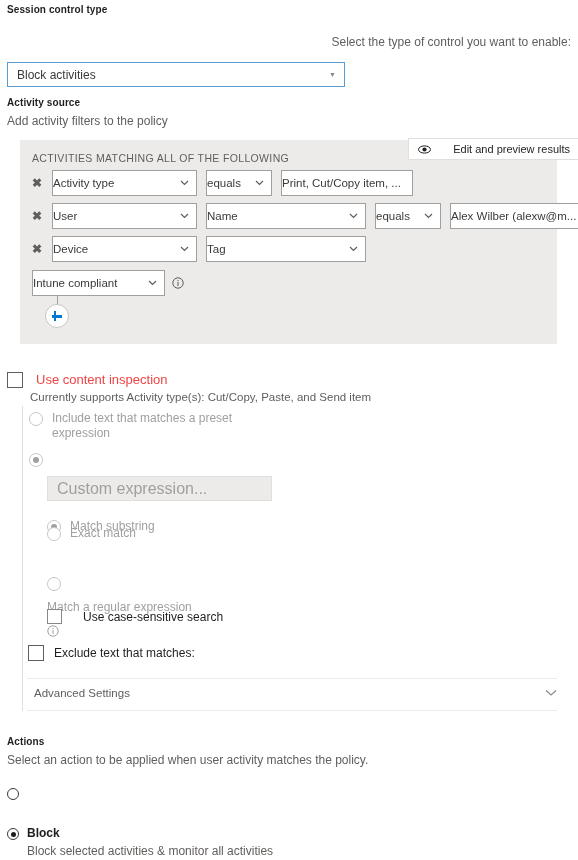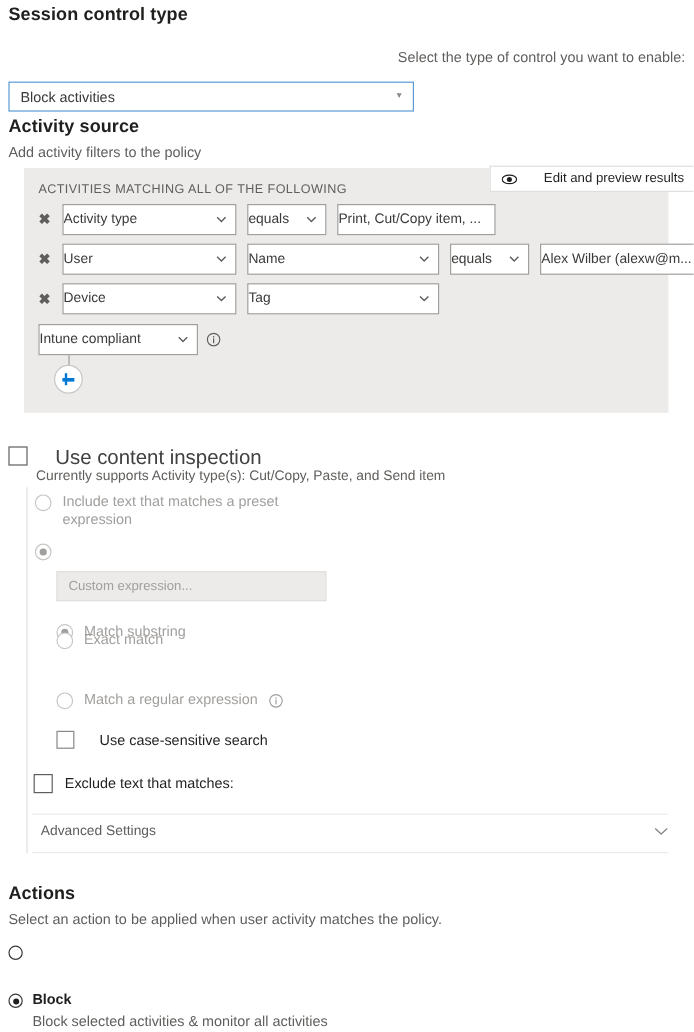--- a/index.html
+++ b/index.html
@@ -12,21 +12,21 @@
     height: 860px;
     font-family: "Liberation Sans", sans-serif;
     font-size: 12px;
     color: #323130;
     overflow: hidden;
     position: relative;
   }
 
   
   .sec-title {
-    font-size: 15px;
+    font-size: 10px;
     font-weight: bold;
     color: #201f1e;
     letter-spacing: .1px;
   }
   .sec-sub {
     font-size: 12px;
     color: #605e5c;
   }
 
   
@@ -199,22 +199,22 @@
   
   #ci-check {
     position: absolute; left: 7px; top: 372px;
     width: 16px; height: 16px;
     border: 1px solid #605e5c;
     box-sizing: border-box;
     background: #fff;
     cursor: pointer;
   }
   #ci-label {
-    position: absolute; left: 46px; top: 372px;
-    font-size: 17px; color: #404040;
+    position: absolute; left: 36px; top: 372px;
+    font-size: 13px; color: #ef4444;
   }
   #ci-sub {
     position: absolute; left: 30px; top: 391px;
     font-size: 11.5px; color: #605e5c;
   }
 
   #ci-left-rule {
     position: absolute;
     left: 22px;
     top: 406px;
@@ -256,27 +256,27 @@
 
   #custom-expr {
     position: absolute;
     left: 47px; top: 476px;
     width: 225px; height: 25px;
     box-sizing: border-box;
     background: #edebe9;
     border: 1px solid #e1dfdd;
     display: flex; align-items: center;
     padding: 0 9px;
-    font-size: 11px;
+    font-size: 16px;
     color: #a19f9d;
   }
 
   #opt-substring { left: 47px; top: 519px; }
   #opt-exact     { left: 47px; top: 526px; }
-  #opt-regex     { left: 47px; top: 576px; }
+  #opt-regex     { left: 47px; top: 576px; flex-direction: column; }
   #opt-regex .info-i { margin-top: 2px; }
 
   #case-check-row {
     position: absolute; left: 47px; top: 609px;
     display: flex; align-items: center; gap: 21px;
     font-size: 12px; color: #201f1e;
   }
   .chk {
     width: 15px; height: 15px;
     border: 1px solid #8a8886;

